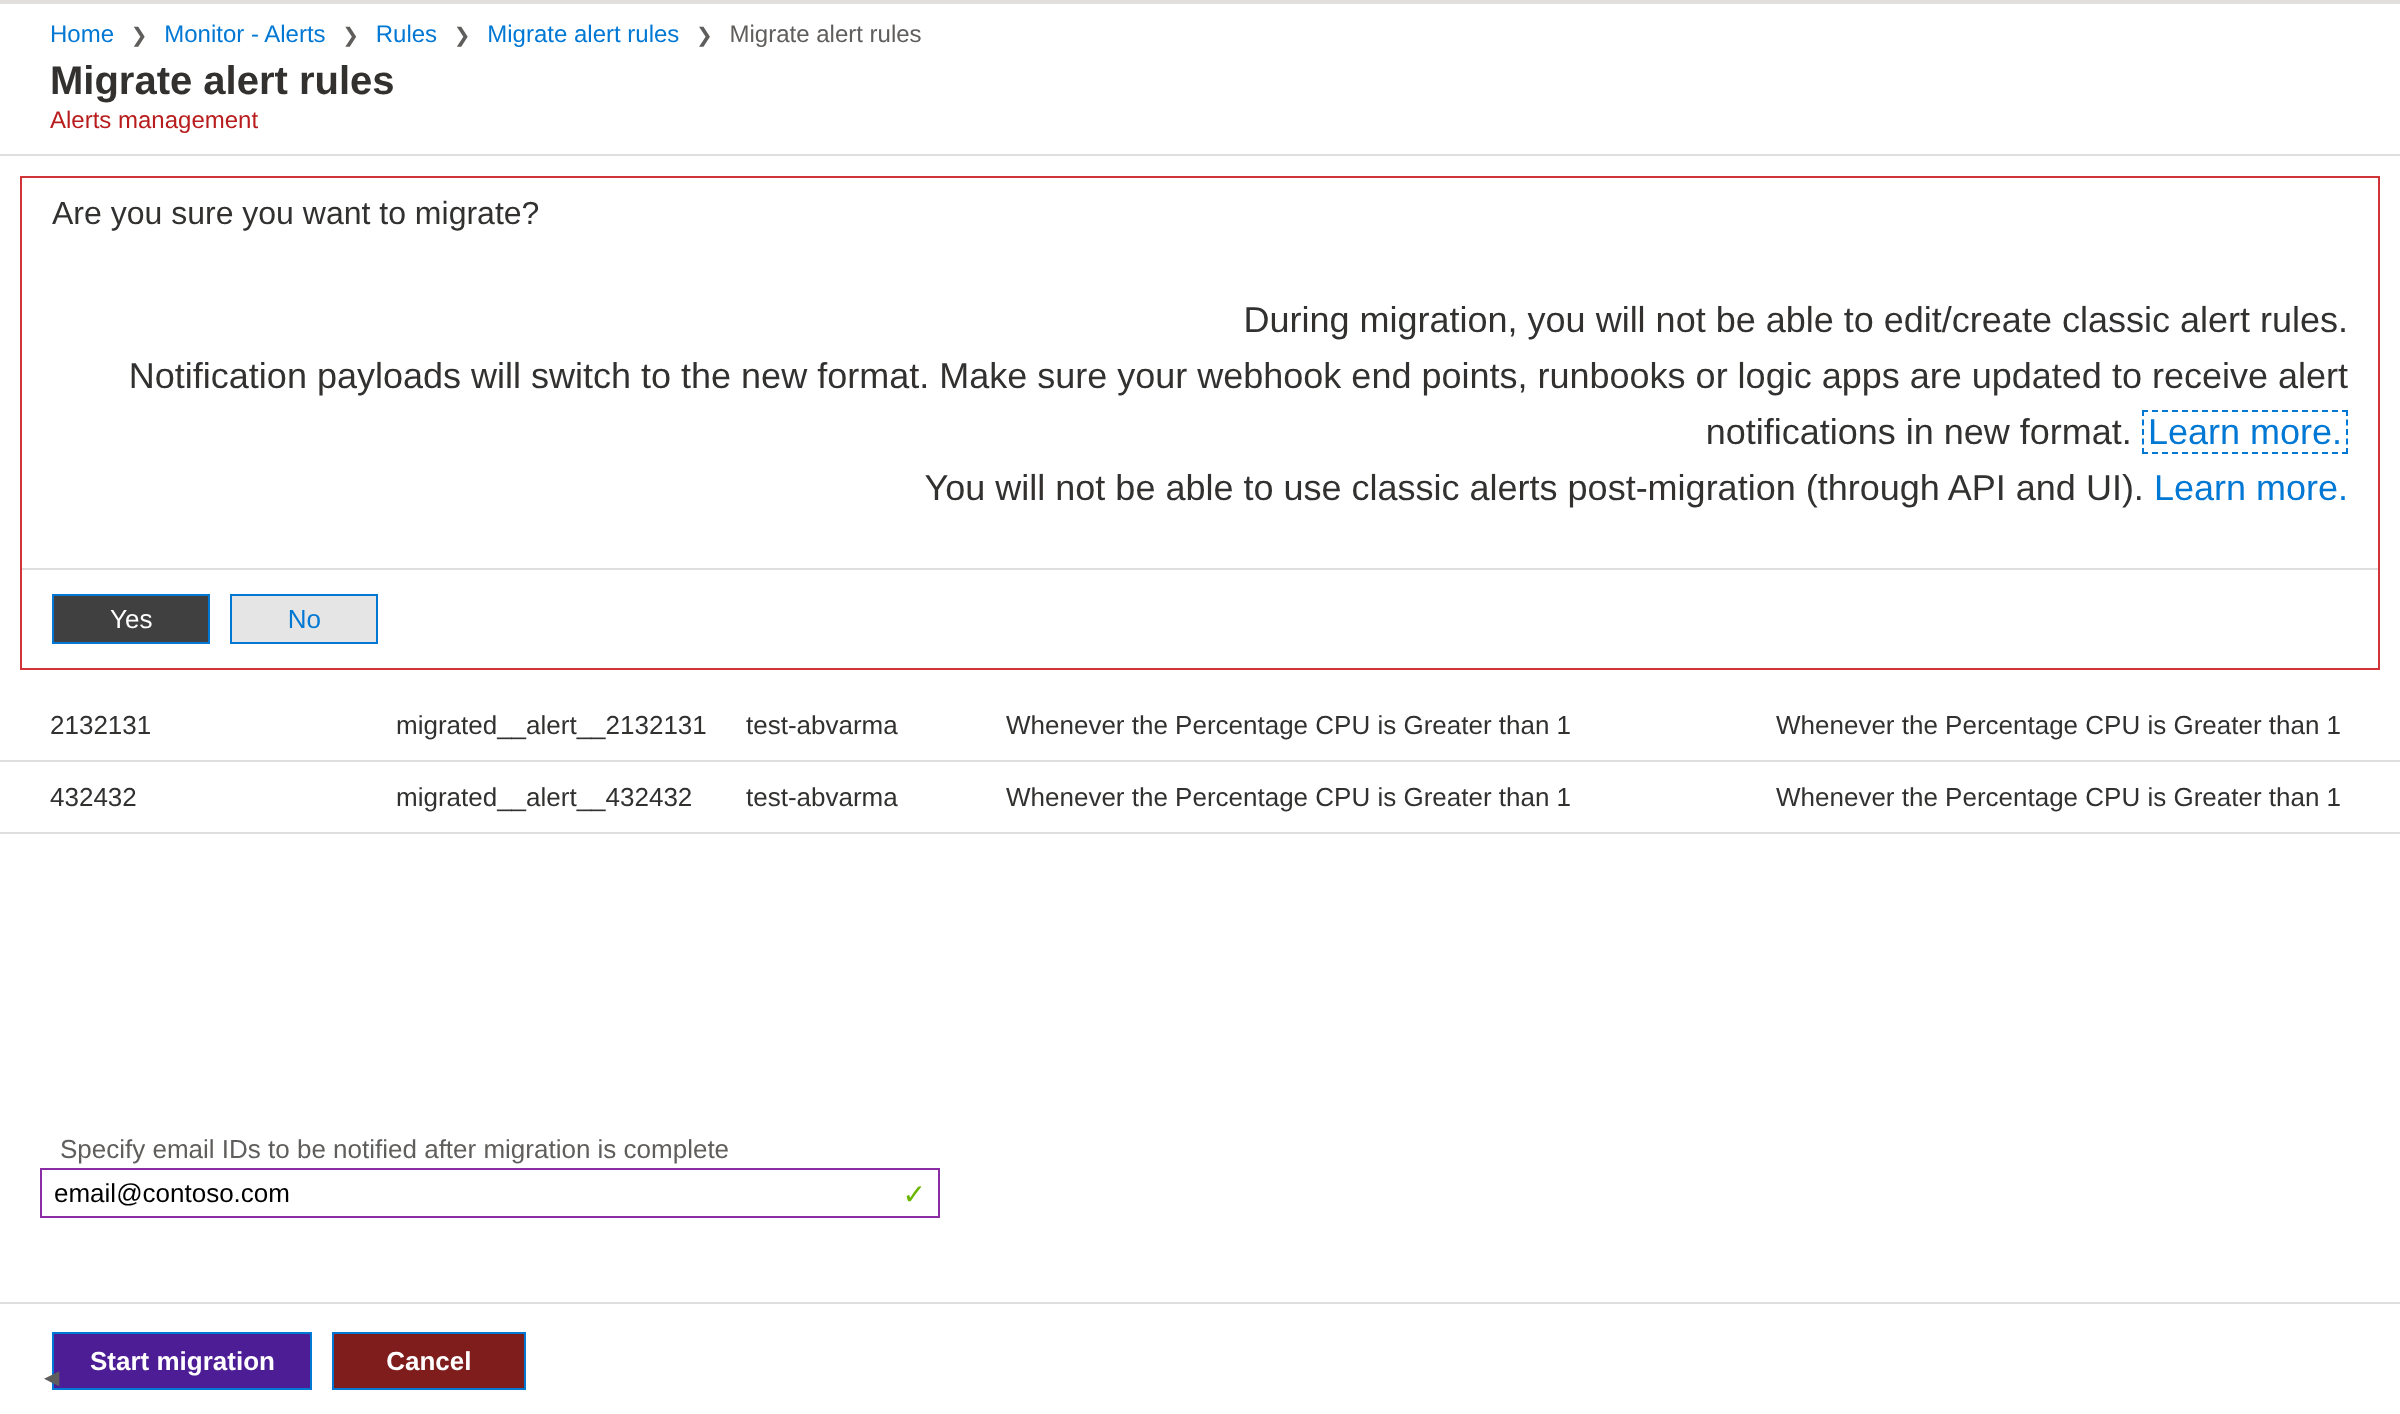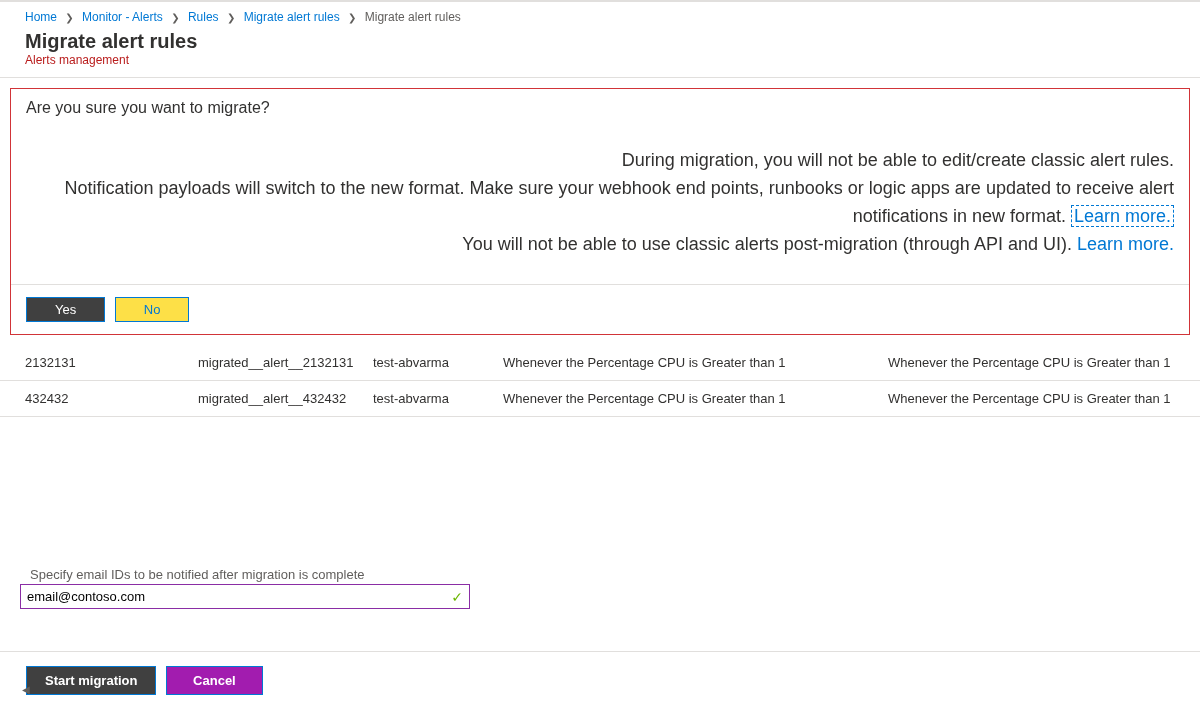--- a/index.html
+++ b/index.html
@@ -84,21 +84,21 @@
     .btn-primary {
       background: #404040;
       color: #fff;
       border: 1px solid #0078d4;
       font-size: 13px;
       padding: 4px 28px;
       cursor: pointer;
       margin-right: 6px;
     }
     .btn-secondary {
-      background: #fde047;
+      background: #e5e5e5;
       color: #0078d4;
       border: 1px solid #0078d4;
       font-size: 13px;
       padding: 4px 28px;
       cursor: pointer;
     }
 
     .rules-table {
       width: 100%;
       border-collapse: collapse;
@@ -155,31 +155,31 @@
       margin-left: 4px;
     }
     .footer-buttons {
       border-top: 1px solid #e1dfdd;
       padding-top: 14px;
       margin-left: -20px;
       margin-right: -20px;
       padding-left: 26px;
     }
     .btn-footer-primary {
-      background: #404040;
+      background: #4c1d95;
       color: #fff;
       border: 1px solid #0078d4;
       font-size: 13px;
       font-weight: 600;
       padding: 6px 18px;
       cursor: pointer;
       margin-right: 6px;
     }
     .btn-footer-secondary {
-      background: #a21caf;
+      background: #7f1d1d;
       color: #fff;
       border: 1px solid #0078d4;
       font-size: 13px;
       font-weight: 600;
       padding: 6px 26px;
       cursor: pointer;
     }
     .scroll-indicator {
       position: absolute;
       bottom: 0;

